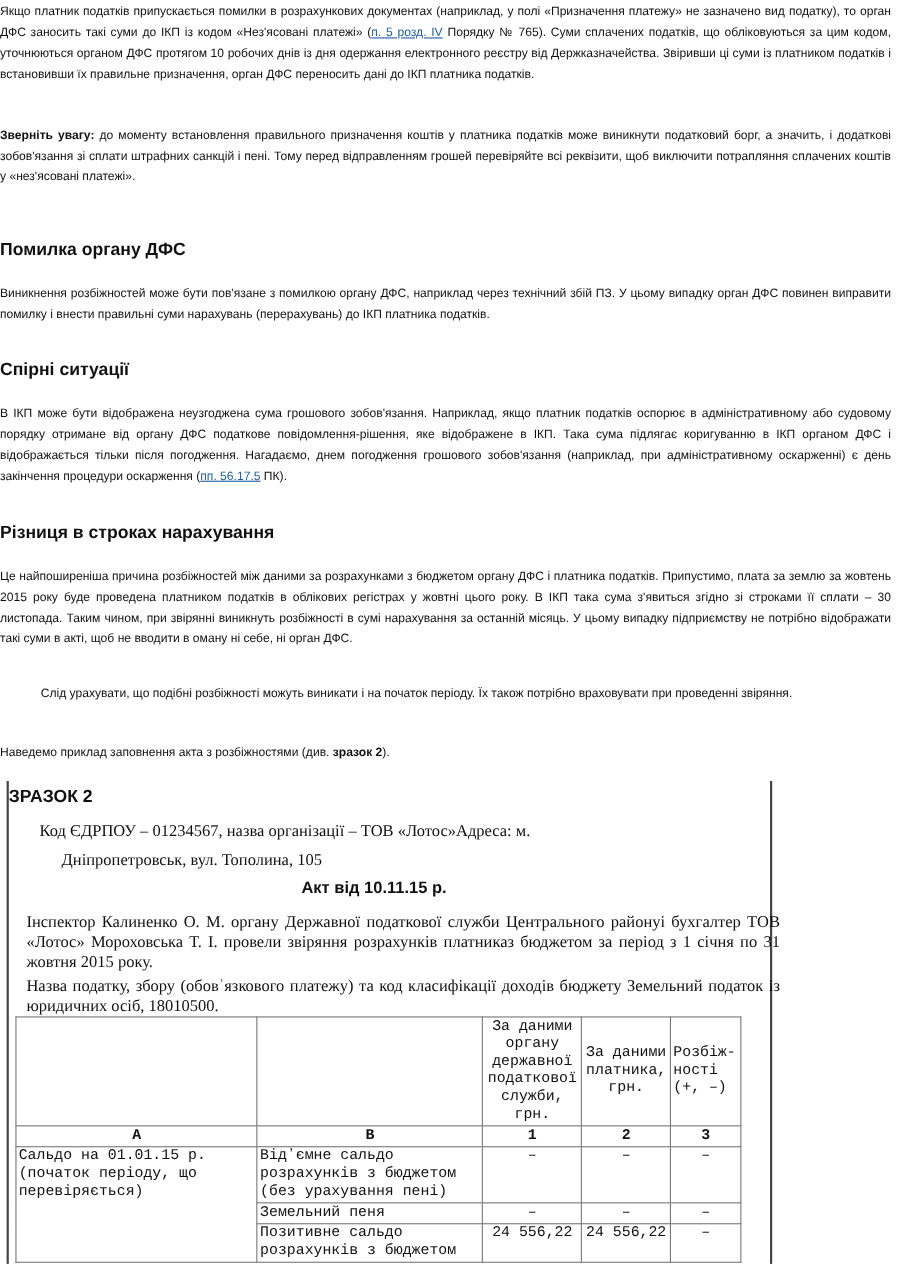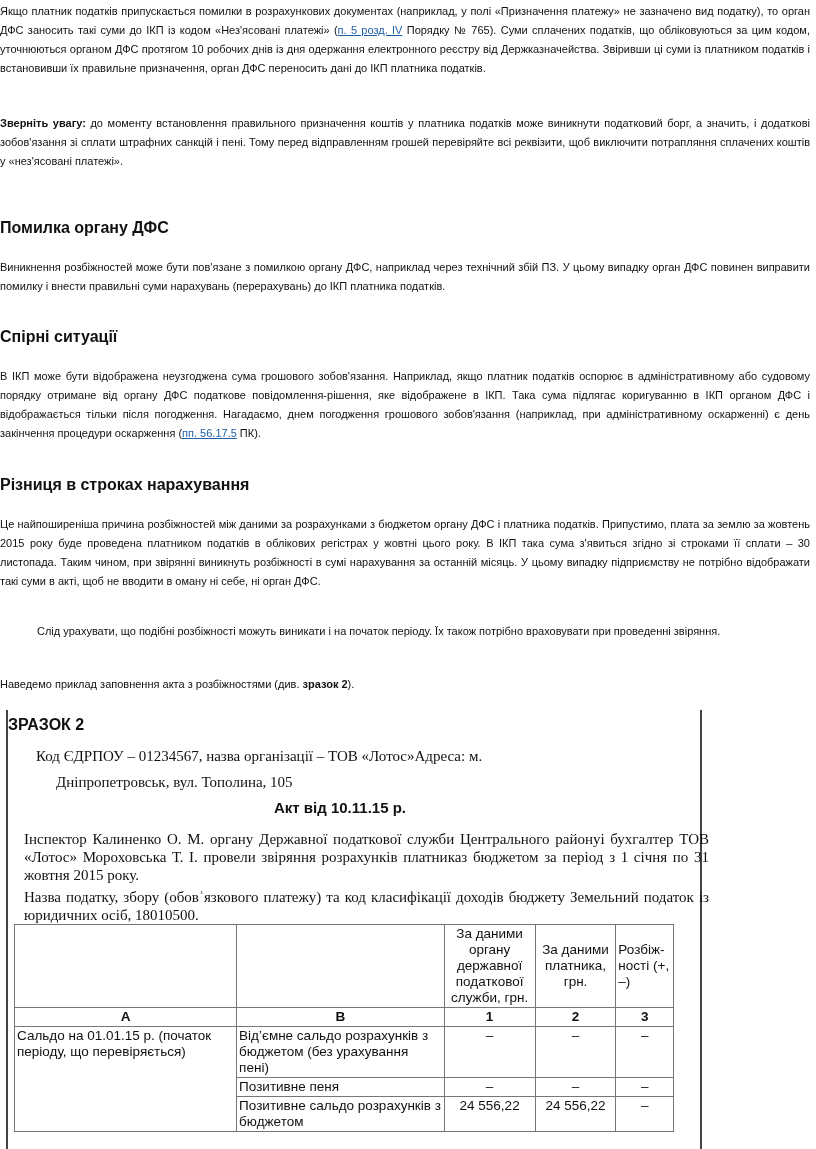--- a/index.html
+++ b/index.html
@@ -22,21 +22,21 @@
   .sample-title { position: absolute; left: 8px; top: 716px; font-size: 16px; font-weight: bold; }
   .sline { position: absolute; left: 8px; font-size: 15px; font-family: "Liberation Serif", serif; }
   .act-title { position: absolute; left: 0; width: 680px; top: 799px; text-align: center; font-size: 15px; font-weight: bold; }
   .sp {
     position: absolute; left: 20px; width: 685px; font-family: "Liberation Serif", serif;
     font-size: 15px; line-height: 18px; text-align: justify; margin: 4px;
   }
 
   table.recon {
     position: absolute; left: 14px; top: 924px; width: 416px;
-    border-collapse: collapse; font-size: 13.5px; line-height: 16px;
+    border-collapse: collapse; font-size: 13.5px; line-height: 16px; font-family: Liberation Mono, monospace;
   }
   table.recon { width: 416px; }
   table.recon td {
     border: 1.5px solid #777; vertical-align: top; padding: 1px 2px;
   }
   .center { text-align: center; }
   .hdr-letter td { font-weight: bold; text-align: center; padding: 3px 0; }
 </style>
 </head>
 <body>
@@ -91,21 +91,21 @@
     <td>3</td>
   </tr>
   <tr>
     <td rowspan="3">Сальдо на 01.01.15 р. (початок періоду, що перевіряється)</td>
     <td>Відʼємне сальдо розрахунків з бюджетом (без урахування пені)</td>
     <td class="center">–</td>
     <td class="center">–</td>
     <td class="center">–</td>
   </tr>
   <tr>
-    <td>Позитивне пеня</td>
+    <td>Земельний пеня</td>
     <td class="center">–</td>
     <td class="center">–</td>
     <td class="center">–</td>
   </tr>
   <tr>
     <td>Позитивне сальдо розрахунків з бюджетом</td>
     <td class="center">24 556,22</td>
     <td class="center">24 556,22</td>
     <td class="center">–</td>
   </tr>

